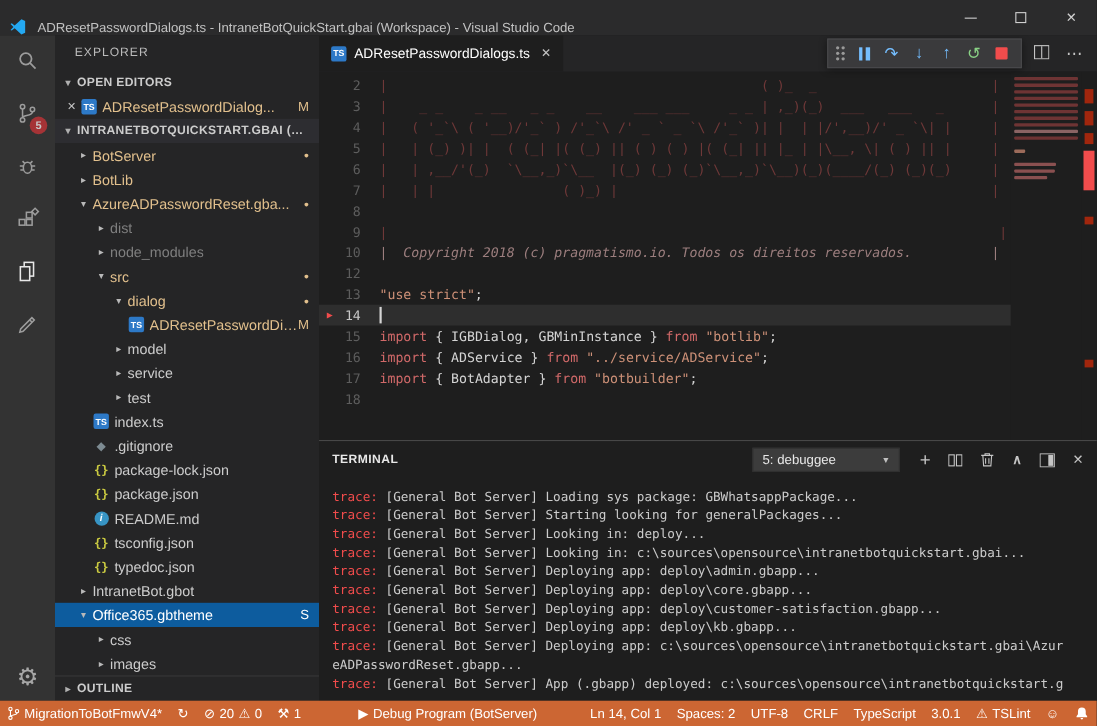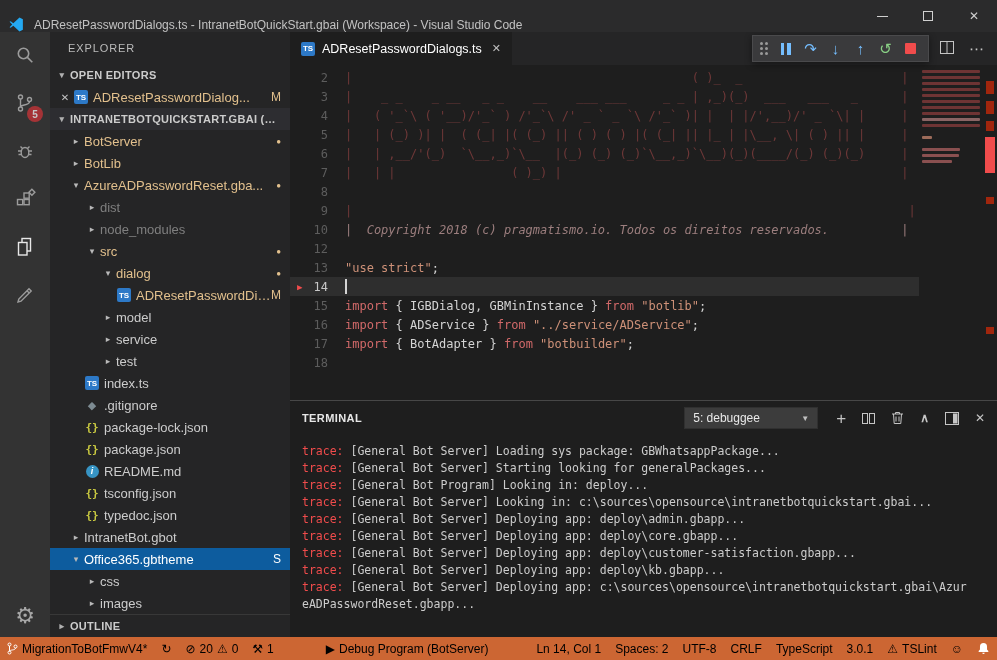--- a/index.html
+++ b/index.html
@@ -112,21 +112,21 @@
   .term-icons > span { display: flex; align-items: center; cursor: pointer; }
   .t-plus { font-size: 17px; line-height: 1; }
   .t-chev { font-size: 12px; font-weight: bold; }
   .t-x { font-size: 12px; }
   .term-body { padding: 8px 4px 0 12px; font-size: 11.5px; line-height: 17px; color: #cccccc; }
   .tline { white-space: pre; overflow: hidden; }
   .tprefix { color: #f14c4c; }
 
   
   .statusbar { position: absolute; left: 0; right: 0; bottom: 0; height: 23px; background: #cc6633;
-    display: flex; align-items: center; color: #000000; font-size: 12px; z-index: 60; }
+    display: flex; align-items: center; color: #ffffff; font-size: 12px; z-index: 60; }
   .sbi { display: flex; align-items: center; gap: 4px; padding: 0 7px; height: 100%; white-space: nowrap; cursor: pointer; }
   .sbi .ic { font-size: 12px; }
   .sbspacer { flex: 1; }
   .dbg-item { margin-left: 38px; }
 </style>
 </head>
 <body>
 
 <div class="titlebar">
   <span class="vslogo">
@@ -500,28 +500,29 @@
               <rect x="0.5" y="0.5" width="13" height="12" fill="none" stroke="#c5c5c5"></rect>
               <rect x="8" y="1.5" width="4.5" height="10" fill="#c5c5c5"></rect>
             </svg>
         </span>
         <span class="t-x">✕</span>
       </div>
     </div>
     <div class="term-body mono">
         <div class="tline"><span class="tprefix">trace:</span><span> [General Bot Server] Loading sys package: GBWhatsappPackage...</span></div>
         <div class="tline"><span class="tprefix">trace:</span><span> [General Bot Server] Starting looking for generalPackages...</span></div>
-        <div class="tline"><span class="tprefix">trace:</span><span> [General Bot Program] Looking in: deploy...</span></div>
+        <div class="tline"><span class="tprefix">trace:</span><span> [General Bot Server] Looking in: deploy...</span></div>
         <div class="tline"><span class="tprefix">trace:</span><span> [General Bot Server] Looking in: c:\sources\opensource\intranetbotquickstart.gbai...</span></div>
         <div class="tline"><span class="tprefix">trace:</span><span> [General Bot Server] Deploying app: deploy\admin.gbapp...</span></div>
         <div class="tline"><span class="tprefix">trace:</span><span> [General Bot Server] Deploying app: deploy\core.gbapp...</span></div>
         <div class="tline"><span class="tprefix">trace:</span><span> [General Bot Server] Deploying app: deploy\customer-satisfaction.gbapp...</span></div>
         <div class="tline"><span class="tprefix">trace:</span><span> [General Bot Server] Deploying app: deploy\kb.gbapp...</span></div>
         <div class="tline"><span class="tprefix">trace:</span><span> [General Bot Server] Deploying app: c:\sources\opensource\intranetbotquickstart.gbai\Azur</span></div>
         <div class="tline"><span>eADPasswordReset.gbapp...</span></div>
+        <div class="tline"><span class="tprefix">trace:</span><span> [General Bot Server] App (.gbapp) deployed: c:\sources\opensource\intranetbotquickstart.g</span></div>
       </div>
   </div>
 </div>
 
 <div class="statusbar">
   <div class="sbi">
     <svg width="11" height="13" viewBox="0 0 11 13">
         <circle cx="2.5" cy="2.5" r="1.5" fill="none" stroke="#fff"></circle>
         <circle cx="2.5" cy="10.5" r="1.5" fill="none" stroke="#fff"></circle>
         <circle cx="8.5" cy="4.5" r="1.5" fill="none" stroke="#fff"></circle>

